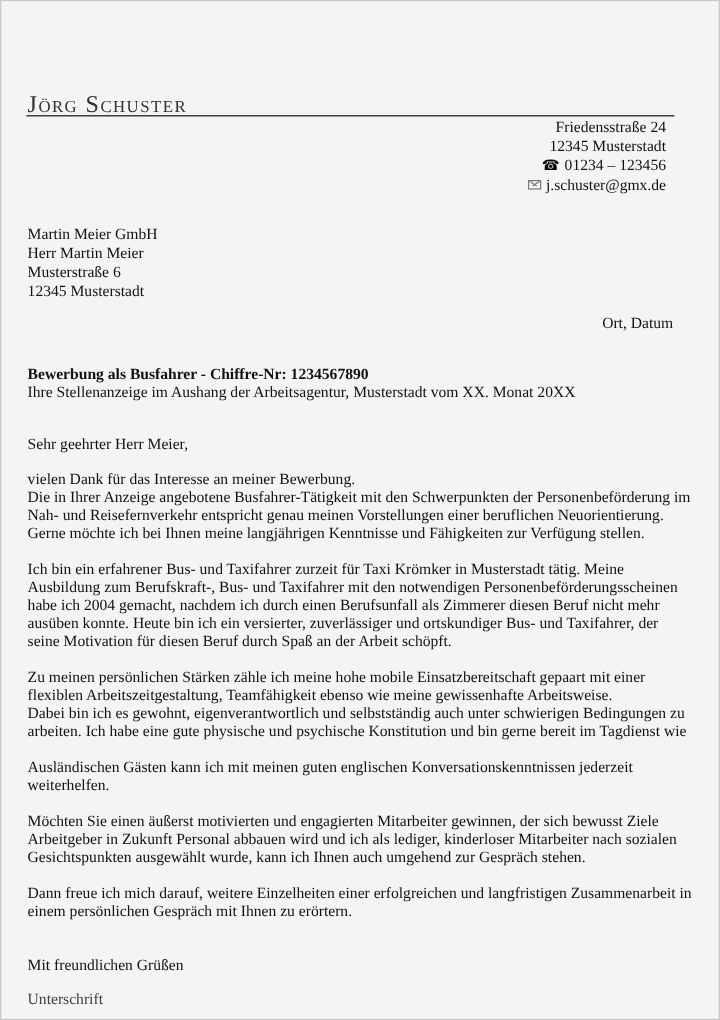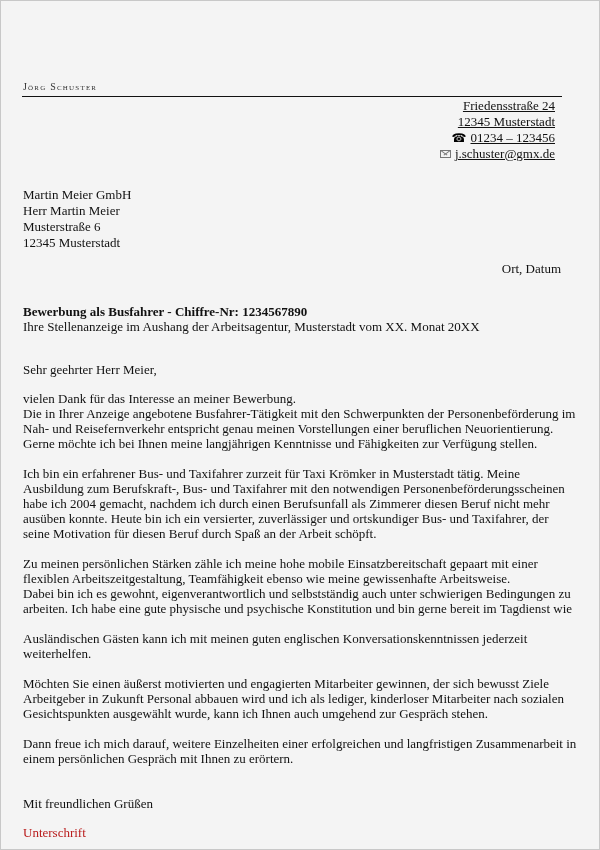--- a/index.html
+++ b/index.html
@@ -31,32 +31,32 @@
       width: 540px;
       height: 17px;
       border-bottom: 1.5px solid #111111;
     }
     .letterhead-name {
       position: absolute;
       left: 1px;
       top: 0px;
       font-variant: small-caps;
       letter-spacing: 1.2px;
-      font-size: 10px;
+      font-size: 20px;
       color: #333333;
       line-height: 16px;
     }
     .sender {
       position: absolute;
       right: 44px;
       top: 97px;
       text-align: right;
       line-height: 16px;
     }
-    .sender div { white-space: nowrap; text-decoration: underline; }
+    .sender div { white-space: nowrap; }
     .icon-phone {
       display: inline-block;
       font-size: 12px;
       color: #000;
       margin-right: 4px;
     }
     .icon-mail {
       display: inline-block;
       width: 11px;
       height: 8px;
@@ -113,21 +113,21 @@
     .para div { white-space: nowrap; }
     .closing {
       position: absolute;
       left: 22px;
       top: 795px;
     }
     .signature {
       position: absolute;
       left: 22px;
       top: 824px;
-      color: #b91c1c;
+      color: #404040;
     }
   </style>
 </head>
 <body>
 
 <div class="page">
 
   <div class="letterhead">
     <span class="letterhead-name">Jörg Schuster</span>
   </div>

